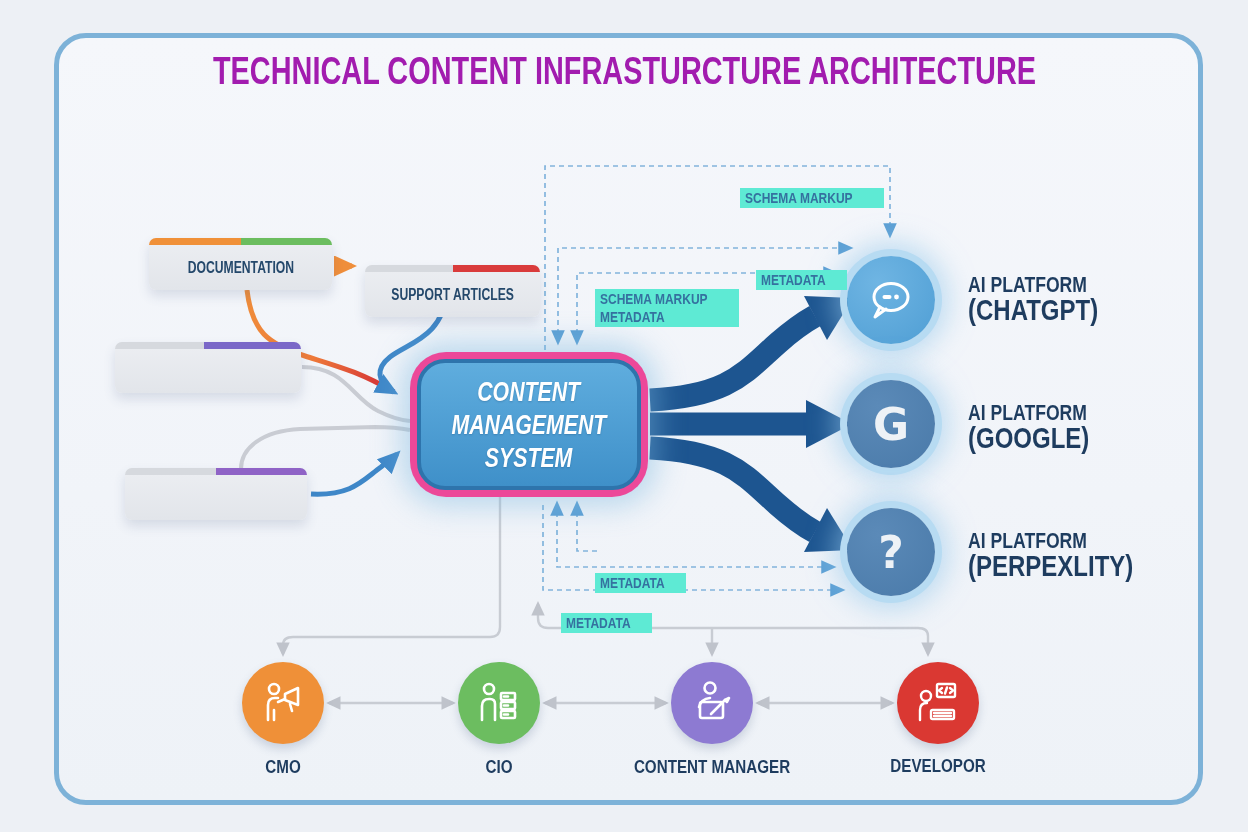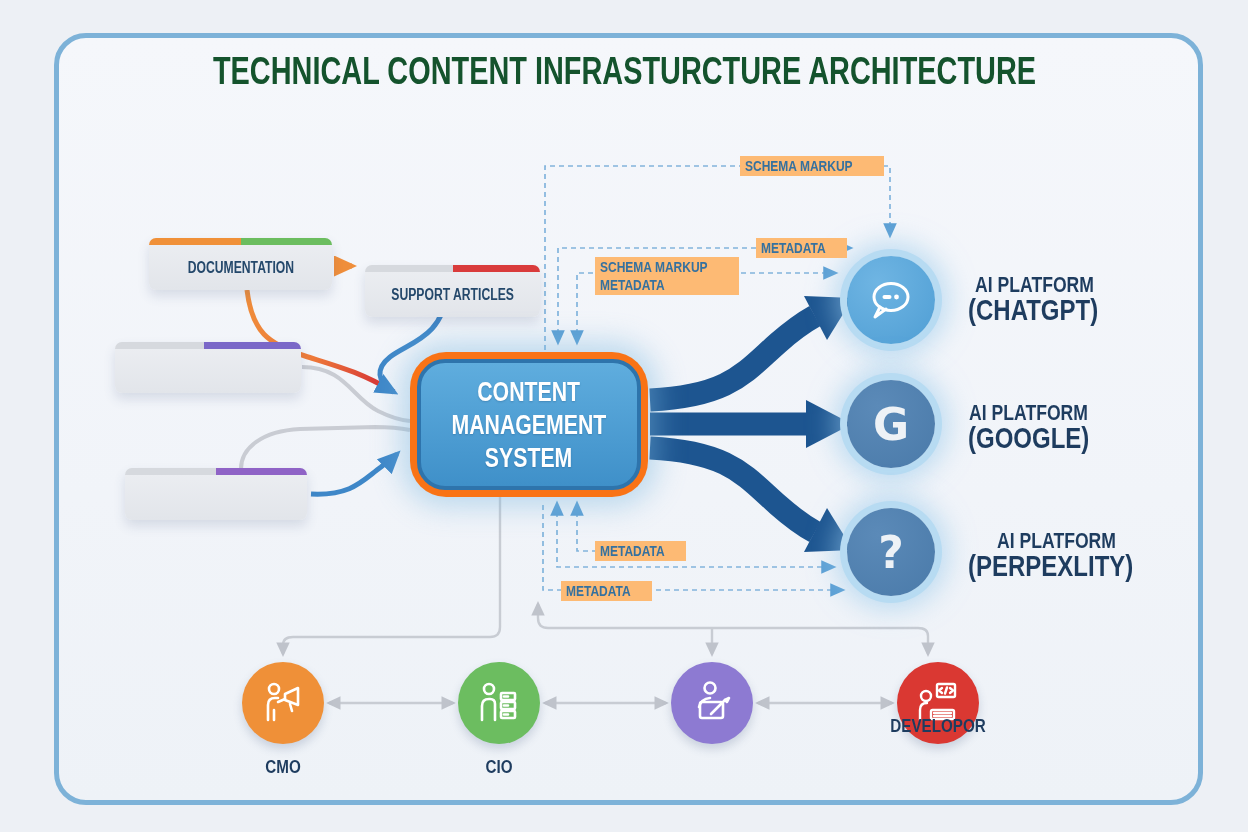--- a/index.html
+++ b/index.html
@@ -3,53 +3,53 @@
 <meta charset="utf-8">
 <style>
   html,body{margin:0;padding:0;background:#e9edf3;font-family:"Liberation Sans",sans-serif;}
   .canvas{position:relative;width:1248px;height:832px;background:#edf0f5;overflow:hidden;}
   .frame{position:absolute;left:54px;top:33px;width:1139px;height:762px;border:5px solid #7db2d8;
          border-radius:32px;background:linear-gradient(180deg,#f5f7fb 0%,#f1f4f9 60%,#eef2f7 100%);}
   .abs{position:absolute;}
   .cond{display:inline-block;transform:scaleX(0.76);transform-origin:center;}
   .condL{display:inline-block;transform:scaleX(0.8);transform-origin:left center;white-space:nowrap;}
 
-  .title-wrap{left:54px;top:50px;width:1140px;text-align:center;color:#14532d;z-index:5;}
+  .title-wrap{left:54px;top:50px;width:1140px;text-align:center;color:#a21caf;z-index:5;}
   .title{font-size:38px;font-weight:bold;letter-spacing:0px;white-space:nowrap;}
   .subtitle-wrap{left:54px;top:103px;width:1140px;text-align:center;color:#1e3c5f;z-index:5;}
   .subtitle{font-size:21px;font-weight:bold;}
 
   svg.wires{position:absolute;left:0;top:0;z-index:2;}
 
   .srcbox{position:absolute;background:linear-gradient(180deg,#eceef2,#e2e5ea);border-radius:7px;
           box-shadow:0 6px 12px rgba(70,90,130,0.16);z-index:4;}
   .srcbar{position:absolute;left:0;top:0;width:100%;height:7px;border-radius:7px 7px 0 0;overflow:hidden;display:flex;}
   .srcbar span{height:100%;}
   .srclabel{position:absolute;left:0;top:7px;right:0;bottom:0;display:flex;align-items:center;justify-content:center;
             color:#24486b;font-weight:bold;font-size:16px;white-space:nowrap;}
 
-  .cms{left:410px;top:352px;width:238px;height:145px;border-radius:36px;background:#f97316;
-       box-shadow:0 0 28px 10px rgba(125,185,225,0.45);padding:7px;box-sizing:border-box;z-index:4;}
+  .cms{left:410px;top:352px;width:238px;height:145px;border-radius:36px;background:#ec4899;
+       box-shadow:0 0 28px 10px rgba(125,185,225,0.45);padding:7px;box-sizing:border-box;z-index:4;font-style:italic;}
   .cms-inner{width:100%;height:100%;border-radius:28px;border:4px solid #2e74ac;box-sizing:border-box;
              background:linear-gradient(180deg,#5fadde,#3f90c9);display:flex;flex-direction:column;
              align-items:center;justify-content:center;color:#fff;font-weight:bold;font-size:28px;line-height:33px;
              text-shadow:0 1px 2px rgba(20,60,100,0.25);}
 
   .pcircle{position:absolute;width:88px;height:88px;border-radius:50%;z-index:3;
            box-shadow:0 0 0 7px #b7dbf2,0 0 26px 14px rgba(150,200,235,0.55);
            display:flex;align-items:center;justify-content:center;}
   .pc-light{background:radial-gradient(circle at 35% 30%,#6fb5e3,#4f9ed4);}
   .pc-slate{background:radial-gradient(circle at 35% 30%,#5b8ab8,#4a7aa9);}
   .pglyph{color:#eef2f6;font-weight:bold;font-size:44px;font-family:"DejaVu Sans",sans-serif;}
   .plabel{position:absolute;color:#1e3c5f;font-weight:bold;z-index:4;}
-  .plabel .l1{font-size:22px;line-height:25px;text-align:center;}
+  .plabel .l1{font-size:22px;line-height:25px;}
   .plabel .l2{font-size:30px;line-height:25px;}
 
   .flow-label{position:absolute;color:#35719f;font-weight:bold;font-size:15px;line-height:18px;
-              background:#fdba74;padding:1px 5px;z-index:3;white-space:nowrap;}
+              background:#5eead4;padding:1px 5px;z-index:3;white-space:nowrap;margin-top:32px;}
 
   .role{position:absolute;width:82px;height:82px;border-radius:50%;z-index:3;display:flex;align-items:center;
         justify-content:center;box-shadow:0 5px 10px rgba(70,90,130,0.22);}
   .role svg{display:block;}
   .rlabel{position:absolute;color:#1e3c5f;font-weight:bold;font-size:19px;z-index:4;white-space:nowrap;
           transform:translateX(-50%);}
   .rlabel .condL{transform-origin:center;transform:scaleX(0.8);}
 </style>
 </head>
 <body>
@@ -243,29 +243,31 @@
 
   <div class="role" style="left: 671px; top: 662px; background: rgb(141, 122, 210);">
     <svg width="48" height="48" viewBox="0 0 48 48" fill="none" stroke="#fff" stroke-width="2.6" stroke-linecap="round" stroke-linejoin="round">
       <circle cx="22" cy="9" r="5.5"></circle>
       <path d="M11 28 Q13 20 22 19"></path>
       <rect x="12" y="23" width="23" height="16" rx="2"></rect>
       <path d="M23 35 L37 21"></path>
       <path d="M37 21 L41 19 L39 23 Z"></path>
     </svg>
   </div>
+  <div class="rlabel" style="left:712px;top:756px;">
+    <span class="condL">CONTENT MANAGER</span></div>
 
   <div class="role" style="left: 897px; top: 662px; background: rgb(218, 56, 50);">
     <svg width="48" height="48" viewBox="0 0 48 48" fill="none" stroke="#fff" stroke-width="2.4" stroke-linecap="round" stroke-linejoin="round">
       <circle cx="12" cy="17" r="5"></circle>
       <path d="M6 41 V31 Q6 24 13 24"></path>
       <rect x="23" y="5" width="18" height="13" rx="1.5"></rect>
       <path d="M28 9 L25 11.5 L28 14"></path>
       <path d="M36 9 L39 11.5 L36 14"></path>
       <path d="M33 8.5 L31 14.5"></path>
       <rect x="17" y="31" width="23" height="9" rx="1.5"></rect>
       <line x1="20" y1="34" x2="37" y2="34"></line>
       <line x1="20" y1="37" x2="37" y2="37"></line>
     </svg>
   </div>
-  <div class="rlabel" style="left:938px;top:715px;">
+  <div class="rlabel" style="left:938px;top:755px;">
     <span class="condL">DEVELOPOR</span></div>
 </div>
 
 </body></html>

